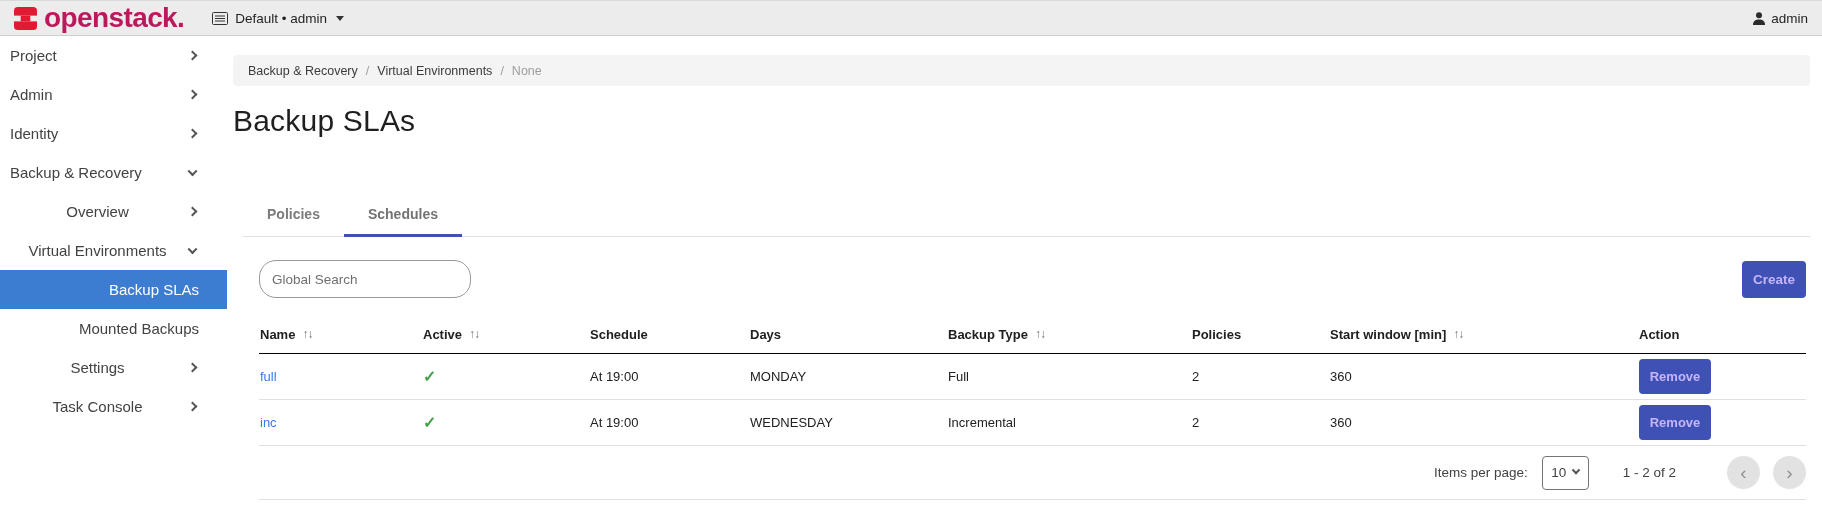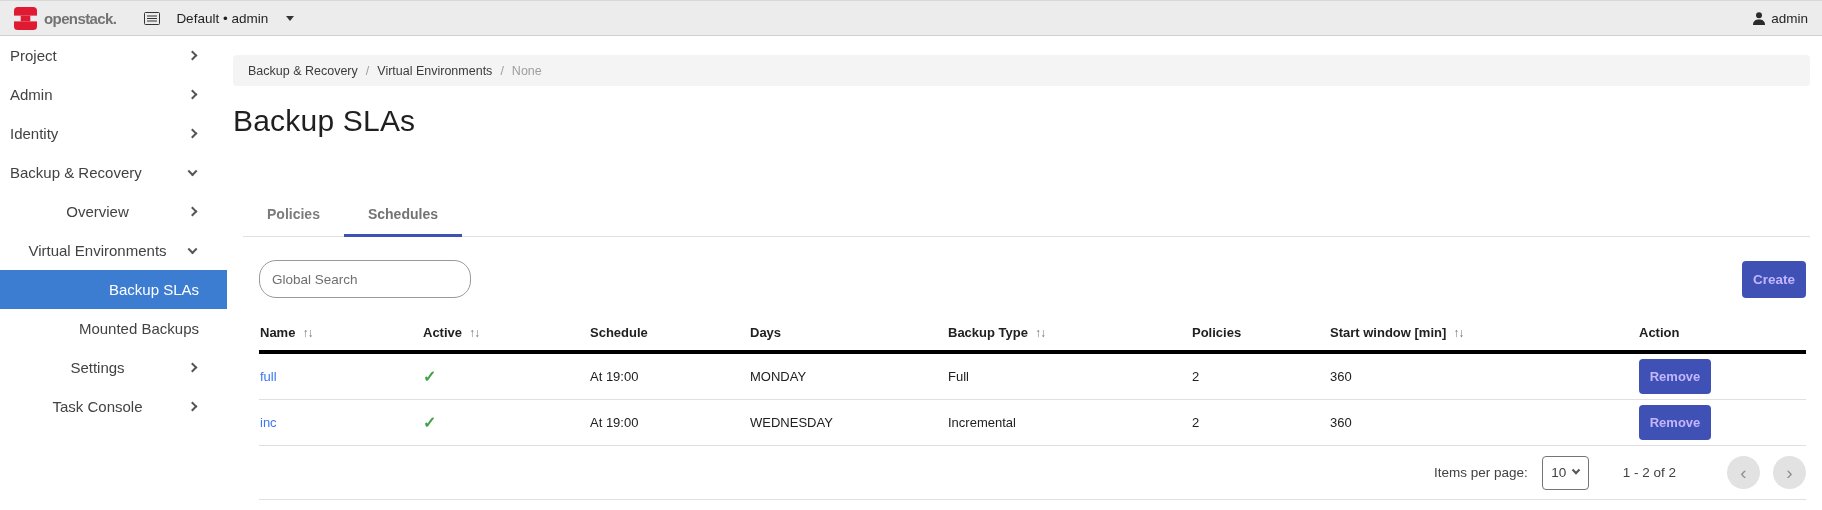--- a/index.html
+++ b/index.html
@@ -10,22 +10,22 @@
     background:#ffffff; color:#212121;
   }
 
   
   .navbar {
     height:36px; background:#ececec;
     border-top:1px solid #d9d9d9; border-bottom:1px solid #cfcfcf;
     display:flex; align-items:center; padding:0 14px;
   }
   .brand { display:flex; align-items:center; gap:7px; cursor:pointer; }
-  .brand-text { font-size:15px; font-weight:bold; color:#737373; letter-spacing:-0.6px; }
-  .context { margin-left:28px; display:flex; align-items:center; gap:16px; font-size:13.5px; color:#1f1f1f; cursor:pointer; }
+  .brand-text { font-size:28px; font-weight:bold; color:#be185d; letter-spacing:-0.6px; }
+  .context { margin-left:28px; display:flex; align-items:center; gap:7px; font-size:13.5px; color:#1f1f1f; cursor:pointer; }
   .caret-down { width:0; height:0; border-left:4px solid transparent; border-right:4px solid transparent; border-top:5px solid #333; margin-left:2px; }
   .nav-user { margin-left:auto; display:flex; align-items:center; gap:6px; font-size:13.5px; color:#1f1f1f; cursor:pointer; }
 
   
   .layout { display:flex; height:474px; }
 
   
   .sidebar { width:227px; flex:none; background:#fff; padding-top:0; }
   .nav-item {
     height:39px; display:flex; align-items:center;
@@ -70,21 +70,21 @@
     padding:0 12px; font-size:13.5px; color:#424242; background:#fff;
     font-family:"Liberation Sans", sans-serif; outline:none;
   }
   .search-box::placeholder { color:#6f6f6f; opacity:1; }
   .btn { background:#3f51b5; color:#c4b5fd; border:none; border-radius:4px;
          font-family:"Liberation Sans", sans-serif; font-weight:bold; cursor:pointer; }
   .create-btn { width:64px; height:37px; font-size:13.5px; }
 
   
   .grid { display:grid; grid-template-columns:163px 167px 160px 198px 244px 138px 309px 1fr; align-items:center; padding-left:1px; }
-  .thead { height:39px; margin-top:16px; border-bottom:4px solid #000000; font-size:13px; font-weight:bold; color:#212121; }
+  .thead { height:39px; margin-top:16px; border-bottom:1px solid #000000; font-size:13px; font-weight:bold; color:#212121; }
   .th { display:flex; align-items:center; cursor:default; }
   .th.sortable { cursor:pointer; }
   .sort-icon { color:#757575; font-size:12px; font-weight:normal; margin-left:7px; letter-spacing:-1px; }
   .sort-icon::after { content:"\2191\2193"; }
   .trow { height:46px; border-bottom:1px solid #e0e0e0; font-size:13px; color:#212121; }
   .cell-link { color:#3c78f0; cursor:pointer; text-decoration:none; }
   .check-icon { color:#43a047; font-size:16px; font-weight:bold; }
   .check-icon::before { content:"\2713"; }
   .remove-btn { width:72px; height:35px; font-size:13px; }
 

